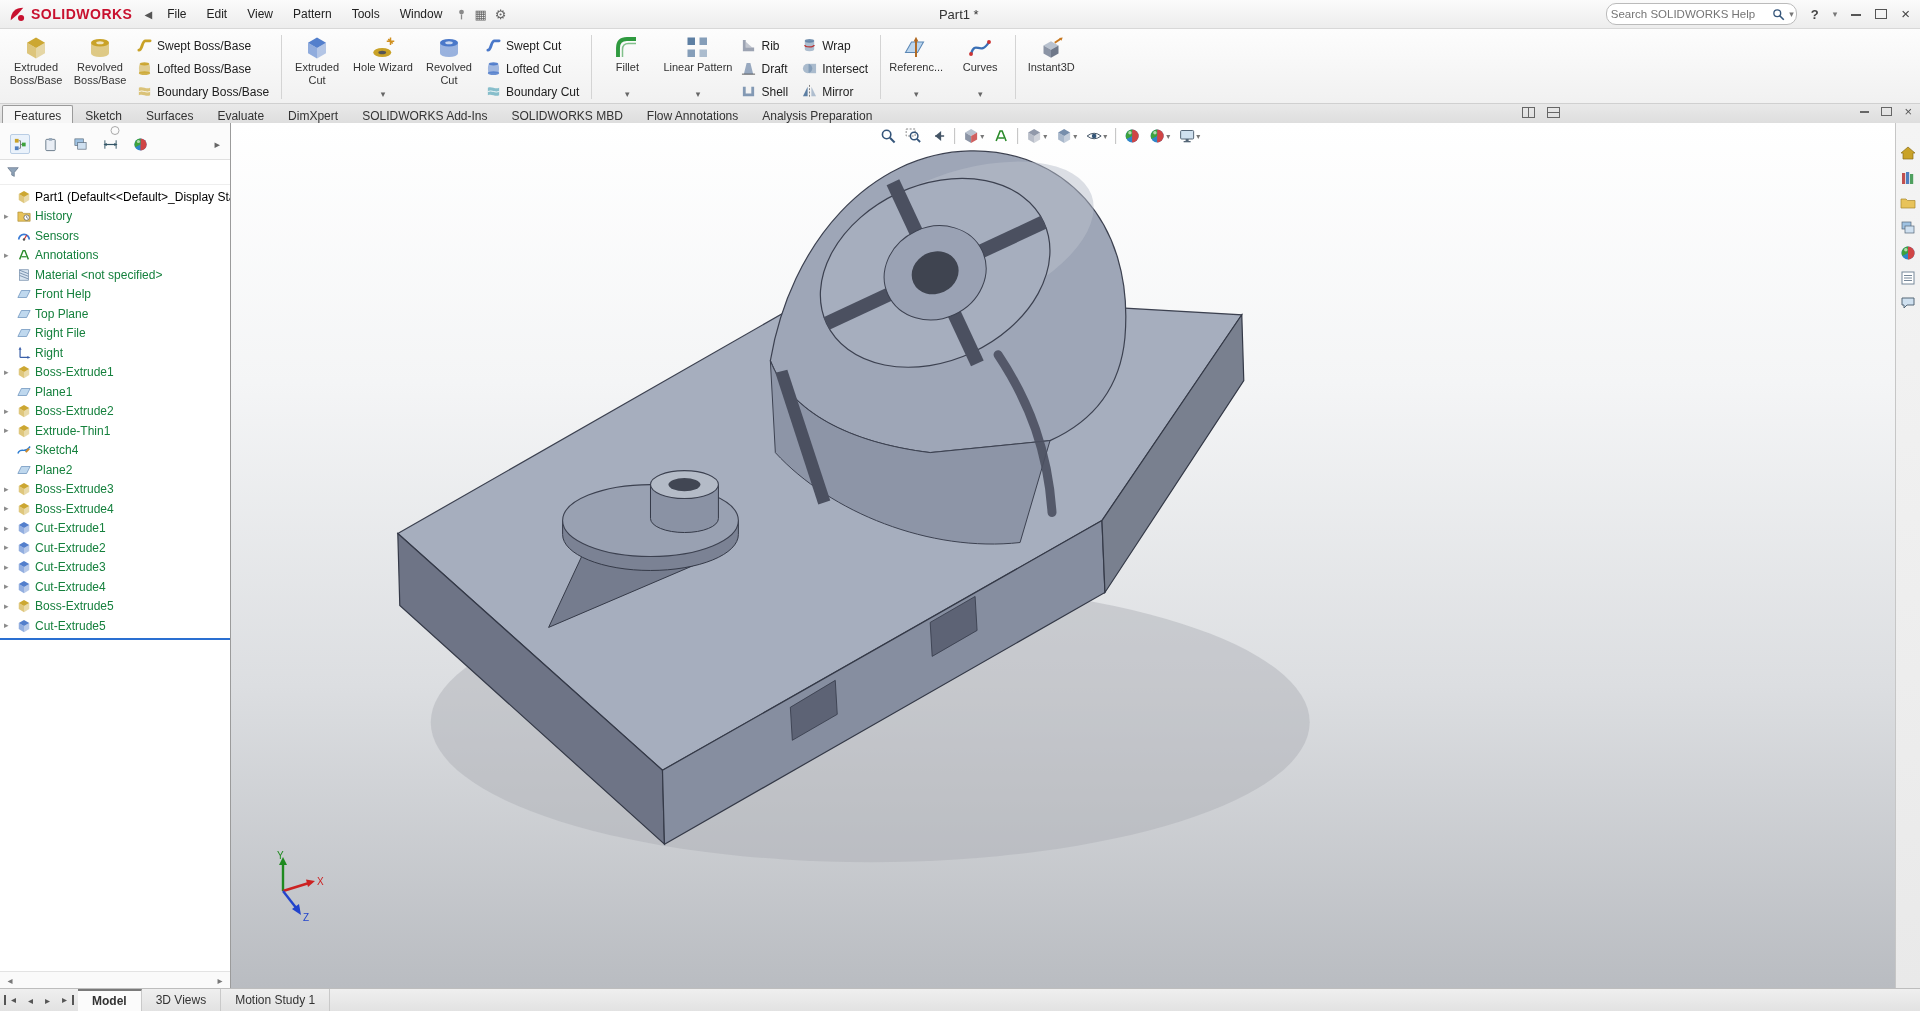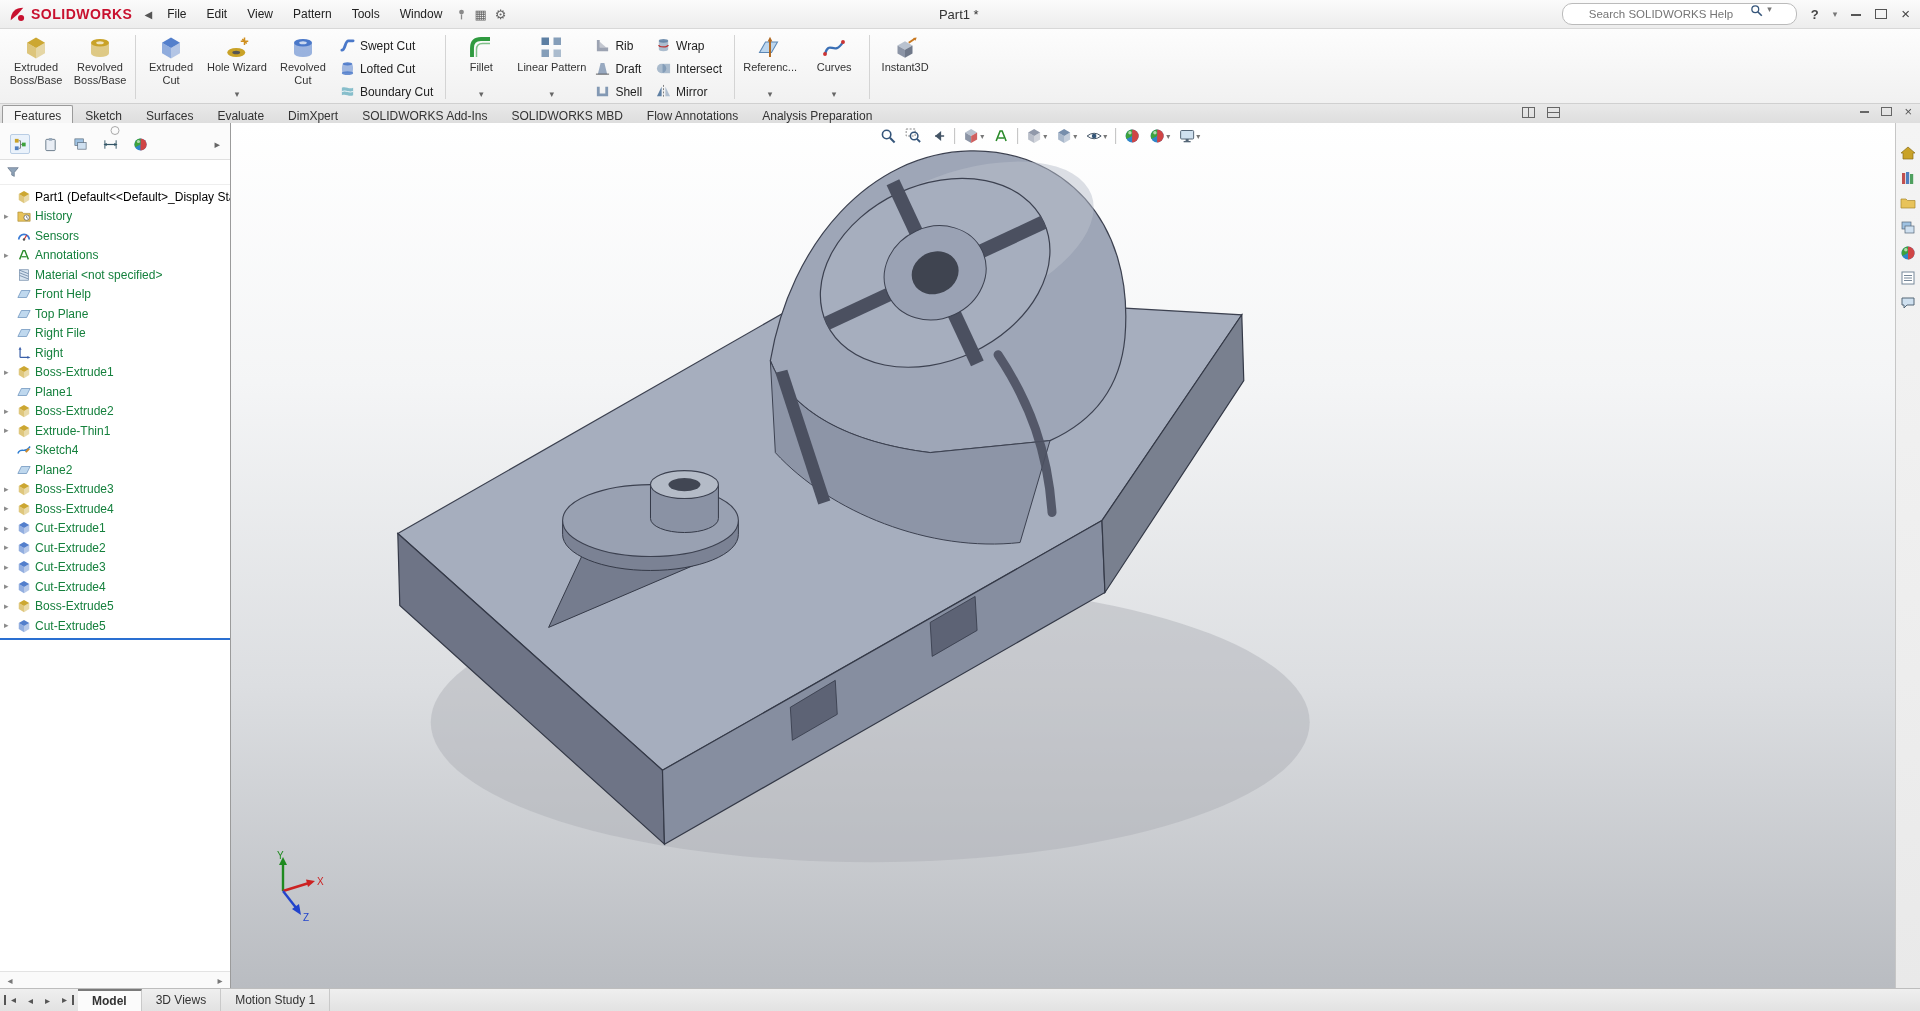--- a/index.html
+++ b/index.html
@@ -11,21 +11,21 @@
   
   .titlebar{height:28px;display:flex;align-items:center;background:linear-gradient(#fbfbfb,#ededed);border-bottom:1px solid #d8d8d8;position:relative;}
   .logo{display:flex;align-items:center;gap:5px;padding:0 10px 0 8px;height:100%;}
   .logo-text{font-weight:bold;font-size:14px;letter-spacing:.5px;color:#c8102e;}
   .menu-collapse{color:#555;font-size:10px;margin:0 6px 0 2px;cursor:default;}
   .menus{display:flex;align-items:center;gap:2px;}
   .menu-item{padding:3px 9px;border-radius:2px;cursor:default;}
   .tb-ico{color:#666;font-size:13px;padding:0 4px;}
   .doc-title{position:absolute;left:50%;transform:translateX(-53%);font-size:13px;color:#333;}
   .tb-right{margin-left:auto;display:flex;align-items:center;gap:8px;padding-right:10px;}
-  .searchbox{display:flex;gap:4px;width:185px;height:20px;background:#fff;border:1px solid #bbb;border-radius:10px;padding:0 24px;}
+  .searchbox{display:flex;align-items:center;gap:4px;width:185px;height:20px;background:#fff;border:1px solid #bbb;border-radius:10px;padding:0 2px;}
   .searchbox input{border:none;outline:none;flex:1;font-size:11.5px;color:#444;font-family:"Liberation Sans",sans-serif;background:transparent;}
   .searchbox svg{flex:none;}
   .chev{color:#777;font-size:9px;}
   .winbtns{display:flex;align-items:center;gap:14px;margin-left:6px;}
   .help-q{color:#444;font-size:13px;font-weight:bold;}
   .wmin{display:inline-block;width:10px;height:1px;border-bottom:2px solid #555;}
   .wmax{display:inline-block;width:10px;height:8px;border:1.5px solid #555;}
   .wclose{color:#444;font-size:15px;line-height:10px;}
   
   .ribbon{height:72px;background:linear-gradient(#fdfdfd,#f1f1f1);display:flex;align-items:stretch;padding:2px 4px 0 4px;border-bottom:1px solid #d0d0d0;}
@@ -347,20 +347,40 @@
     <span class="rlabel">Extruded
 Boss/Base</span>
   </div>
   <div class="rlarge">
     <svg class="ric gold">
         <use href="#s-cyl"></use>
       </svg>
     <span class="rlabel">Revolved
 Boss/Base</span>
   </div>
+  <div class="rstack">
+    <div class="rsmall">
+      <svg class="ric-s gold">
+          <use href="#s-swept"></use>
+        </svg>
+      <span>Swept Boss/Base</span>
+    </div>
+    <div class="rsmall">
+      <svg class="ric-s gold">
+          <use href="#s-loft"></use>
+        </svg>
+      <span>Lofted Boss/Base</span>
+    </div>
+    <div class="rsmall">
+      <svg class="ric-s gold">
+          <use href="#s-boundary"></use>
+        </svg>
+      <span>Boundary Boss/Base</span>
+    </div>
+  </div>
   <div class="rsep"></div>
   <div class="rlarge">
     <svg class="ric blue">
         <use href="#s-cube"></use>
       </svg>
     <span class="rlabel">Extruded
 Cut</span>
   </div>
   <div class="rlarge">
     <svg class="ric">

